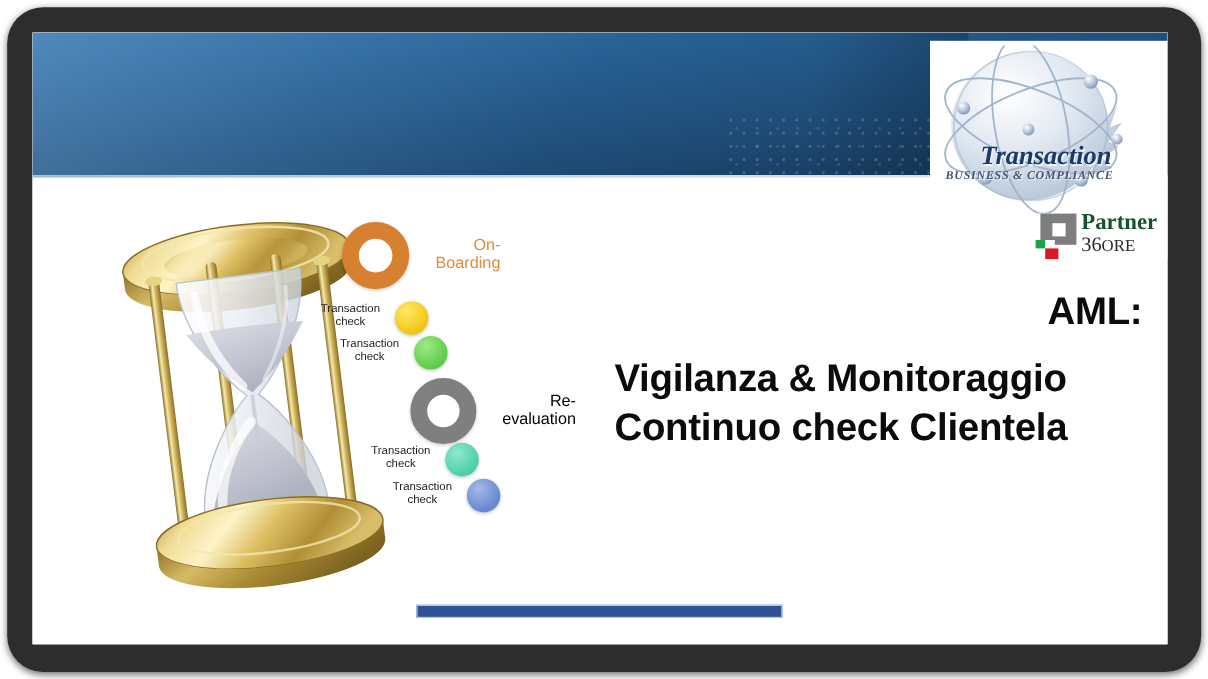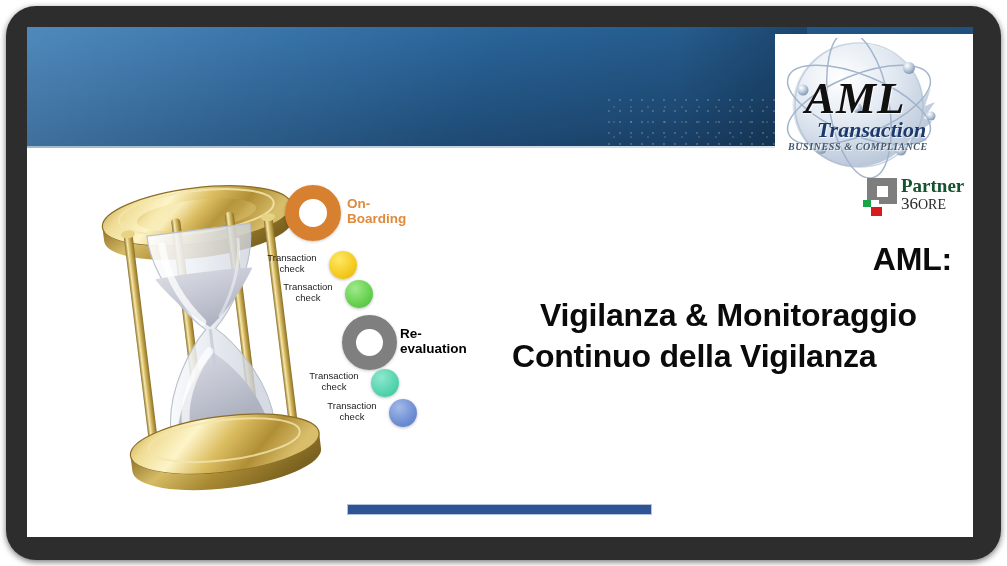--- a/index.html
+++ b/index.html
@@ -244,21 +244,22 @@
     top: 148px;
     width: 55px;
     height: 55px;
     border: 14px solid #7f7f7f;
     box-shadow: 0 1px 3px rgba(0,0,0,0.22);
   }
   .ring-label {
     position: absolute;
     font-size: 13.5px;
     line-height: 1.08;
-    font-weight: 700;
+    font-weight: 400;
+    text-align: right;
   }
   .ring-label-onboarding {
     left: 110px;
     top: 30px;
     color: #e08a3c;
     width: 70px;
   }
   .ring-label-reeval {
     left: 163px;
     top: 160px;
@@ -295,21 +296,21 @@
     left: 485px;
     top: 212px;
     width: 440px;
     color: #0b0b0b;
     font-weight: bold;
     font-size: 32px;
     line-height: 1.30;
     letter-spacing: -0.2px;
   }
   #slide-title .title-line-1 { display: block; margin-bottom: 14px; text-align: right; }
-  #slide-title .title-line-2 { display: block; margin-left: 28px; }
+  #slide-title .title-line-2 { display: block; }
   #slide-title .title-line-3 { display: block; }
 
   
   #accent-bar {
     position: absolute;
     left: 320px;
     top: 477px;
     width: 305px;
     height: 11px;
     background: #2e5496;
@@ -416,21 +417,21 @@
         <div class="dot dot-t"></div>
         <div class="tc-label tc-3">Transaction check</div>
 
         <div class="dot dot-b"></div>
         <div class="tc-label tc-4">Transaction check</div>
       </div>
 
       <div id="slide-title">
         <span class="title-line-1">AML:</span>
         <span class="title-line-2">Vigilanza &amp; Monitoraggio</span>
-        <span class="title-line-3">Continuo della Vigilanza</span>
+        <span class="title-line-3">Continuo check Clientela</span>
       </div>
 
       <div id="accent-bar"></div>
 
       <div id="logo-panel">
         <div id="logo-globe-wrap">
           <svg width="178" height="140" viewBox="0 0 178 140" xmlns="http://www.w3.org/2000/svg">
             <defs>
               <radialGradient id="globeG" cx="0.34" cy="0.28" r="0.82">
                 <stop offset="0%" stop-color="#ffffff"></stop>
@@ -456,21 +457,20 @@
             </g>
 
             <circle cx="128" cy="30" r="6" fill="url(#nodeG)"></circle>
             <circle cx="22" cy="52" r="5.5" fill="url(#nodeG)"></circle>
             <circle cx="40" cy="110" r="6" fill="url(#nodeG)"></circle>
             <circle cx="120" cy="112" r="5.5" fill="url(#nodeG)"></circle>
             <circle cx="76" cy="70" r="5" fill="url(#nodeG)"></circle>
             <circle cx="150" cy="78" r="4.5" fill="url(#nodeG)"></circle>
           </svg>
         </div>
-        <div class="logo-word-aml">AML</div>
         <div class="logo-word-consulting">Transaction</div>
         <div class="logo-word-tagline">BUSINESS &amp; COMPLIANCE</div>
 
         <div id="partner-badge">
           <div id="partner-mark">
             <div class="pm-sq"></div>
             <div class="pm-hole"></div>
             <div class="pm-g"></div>
             <div class="pm-w"></div>
             <div class="pm-r"></div>

